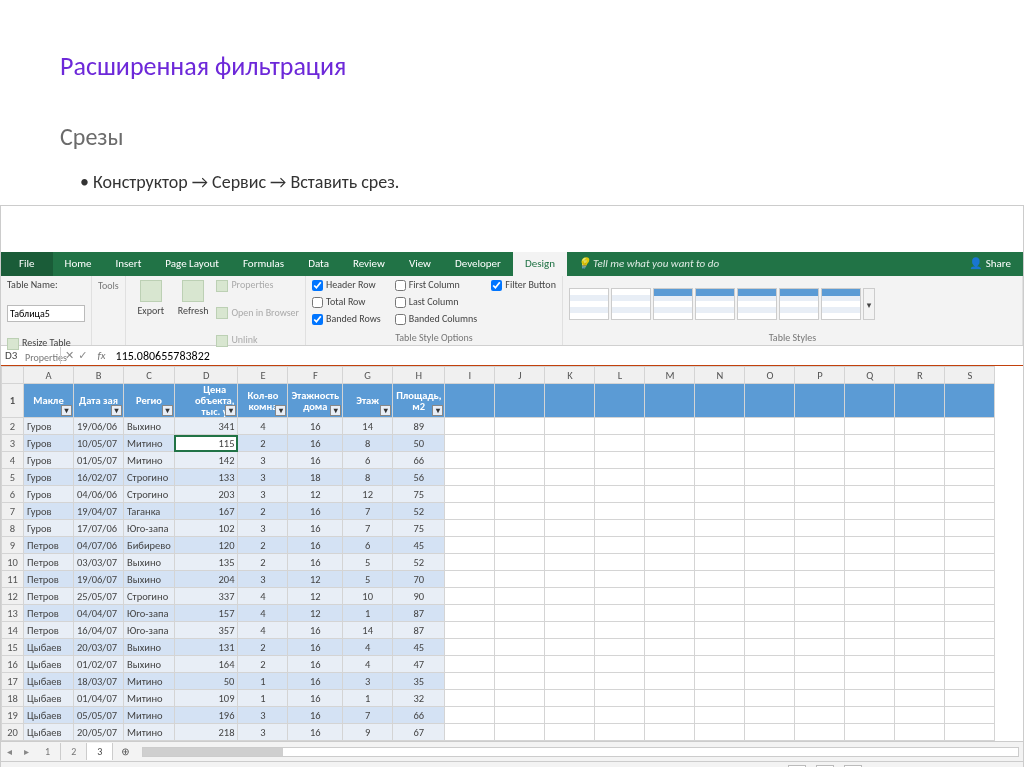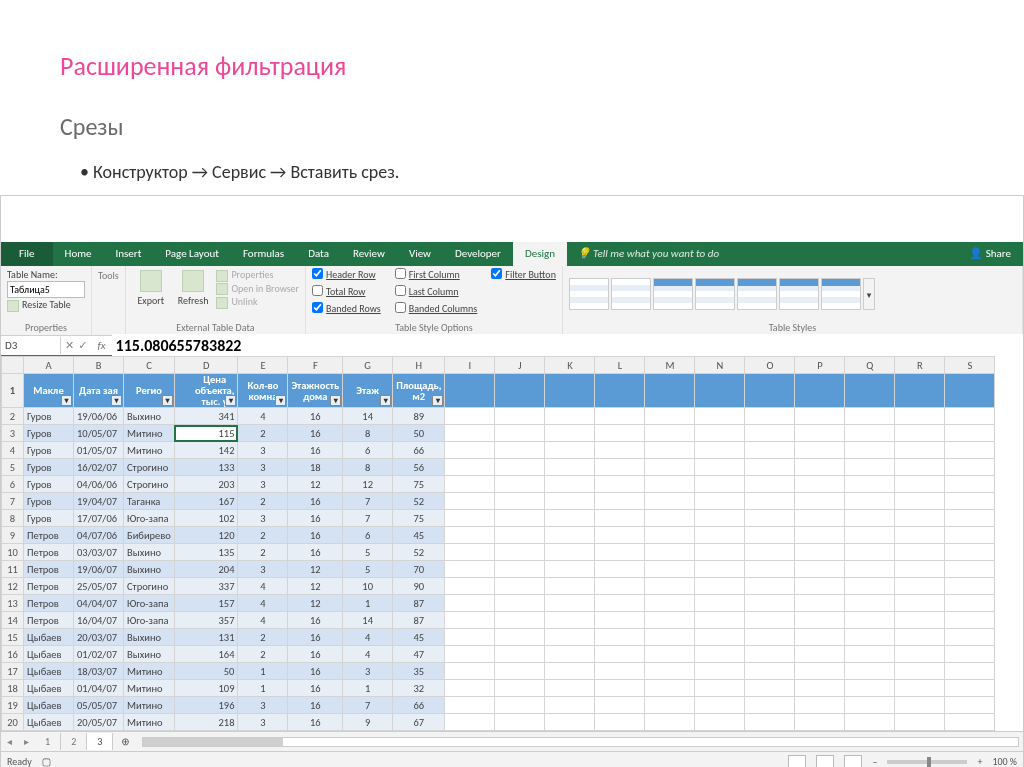--- a/index.html
+++ b/index.html
@@ -1,18 +1,18 @@
 <!DOCTYPE html>
 <html><head>
 <meta charset="utf-8">
 <style>
   * { box-sizing: border-box; margin: 0; padding: 0; font-family: Calibri, Arial, sans-serif; }
   body { background: #fff; font-size: 11px; color: #333; }
   .slide { padding: 50px 60px 0 60px; }
-  .slide h1 { font-size: 26px; font-weight: normal; color: #ec4899; margin-bottom: 30px; }
+  .slide h1 { font-size: 26px; font-weight: normal; color: #6d28d9; margin-bottom: 40px; }
   .slide h2 { font-size: 24px; font-weight: normal; color: #6b6b6b; margin-bottom: 20px; }
   .bullet { font-size: 18px; color: #333; margin: 0 0 12px 20px; }
   .bullet::before { content: "• "; }
   .arrow { display:inline-block; margin: 0 4px; }
 
   .excel { border: 1px solid #ccc; font-size: 11px; color: #444; }
   .ribbon-tabs { background: #217346; color: #fff; display: flex; align-items: stretch; height: 24px; margin-top: 46px; }
   .ribbon-tab { padding: 5px 12px 4px 12px; cursor: default; font-size: 11px; }
   .ribbon-tab.active { background: #f3f3f3; color: #217346; }
   .ribbon-tab.file { background: #1a5c38; padding: 5px 18px; }
@@ -20,35 +20,35 @@
   .tellme { font-style: italic; opacity: .85; padding: 5px 10px; }
   .share { padding: 5px 12px; }
   .share::before { content: "👤 "; font-style: normal; }
 
   .ribbon-body { background: #f3f3f3; border-bottom: 1px solid #d0d0d0; display: flex; height: 70px; }
   .rgroup { border-right: 1px solid #e0e0e0; padding: 2px 6px 0 6px; display: flex; flex-direction: column; justify-content: space-between; }
   .rgroup-label { text-align: center; font-size: 10px; color: #777; padding: 1px 0; }
   .rgroup-content { flex:1; display:flex; gap:4px; align-items:flex-start; }
   .rbtn { display:flex; flex-direction:column; align-items:center; gap:2px; padding:2px 4px; font-size:10px; color:#444; min-width:38px; }
   .rbtn .ic { width:22px; height:22px; background:#d8e6d0; border:1px solid #bcd0b4; }
-  .rlist { display:flex; flex-direction:column; gap:0; font-size:10px; color:#444; }
+  .rlist { display:flex; flex-direction:column; gap:14px; font-size:10px; color:#444; }
   .rlist span { white-space:nowrap; }
   .rlist .ic-sm { display:inline-block; width:12px;height:12px;background:#d8e6d0;border:1px solid #bcd0b4;margin-right:3px;vertical-align:middle;}
   .tname-input { width:78px; font-size:10px; border:1px solid #bbb; padding:1px 2px; background:#fff;}
-  .chk { display:flex; align-items:flex-start; gap:3px; font-size:10px; white-space:nowrap;text-decoration:underline;}
+  .chk { display:flex; align-items:flex-end; gap:3px; font-size:10px; white-space:nowrap;}
   .chk input { width:11px; height:11px; }
   .styles-gallery { display:flex; gap:2px; align-items:center; }
   .style-sw { width:40px; height:32px; border:1px solid #ccc; background:linear-gradient(#fff 20%, #e8eef6 20% 40%, #fff 40% 60%, #e8eef6 60% 80%, #fff 80%);}
   .style-sw.hdr { background:linear-gradient(#5b9bd5 22%, #e8eef6 22% 40%, #fff 40% 60%, #e8eef6 60% 80%, #fff 80%);}
   .gallery-more { width:12px; height:32px; border:1px solid #ccc; display:flex; align-items:center; justify-content:center; font-size:9px;}
 
   .fbar { display:flex; align-items:center; border-bottom:1px solid #c2410c; background:#fff; height:20px;}
   .namebox { width:60px; border-right:1px solid #d0d0d0; padding:2px 4px; font-size:11px;}
   .fx { padding:0 6px; font-style:italic; color:#777;}
-  .fbar input { flex:1; border:none; padding:2px 4px; font-size:16px; outline:none;font-weight:bold;}
+  .fbar input { flex:1; border:none; padding:2px 4px; font-size:12px; outline:none;}
   .fbar .btns { display:flex; gap:4px; padding:0 4px; color:#888;}
 
   .grid-wrap { position:relative; overflow:hidden; }
   table.grid { border-collapse: collapse; table-layout: fixed; }
   .grid th, .grid td { border:1px solid #d4d4d4; height:17px; font-size:10.5px; padding:0 3px; overflow:hidden; white-space:nowrap; }
   .grid thead th { background:#f0f0f0; text-align:center; font-weight:normal; color:#555; }
   .grid .rowhdr { background:#f0f0f0; text-align:center; color:#555; width:22px; }
   .grid .colhdr { width:50px; }
   .tbl-hdr td { background:#5b9bd5; color:#fff; font-weight:bold; text-align:center; position:relative; }
   .tbl-hdr td .dd { position:absolute; right:1px; bottom:1px; width:11px; height:11px; background:#e8eef6; border:1px solid #888; font-size:8px; line-height:9px; text-align:center; color:#333;}

